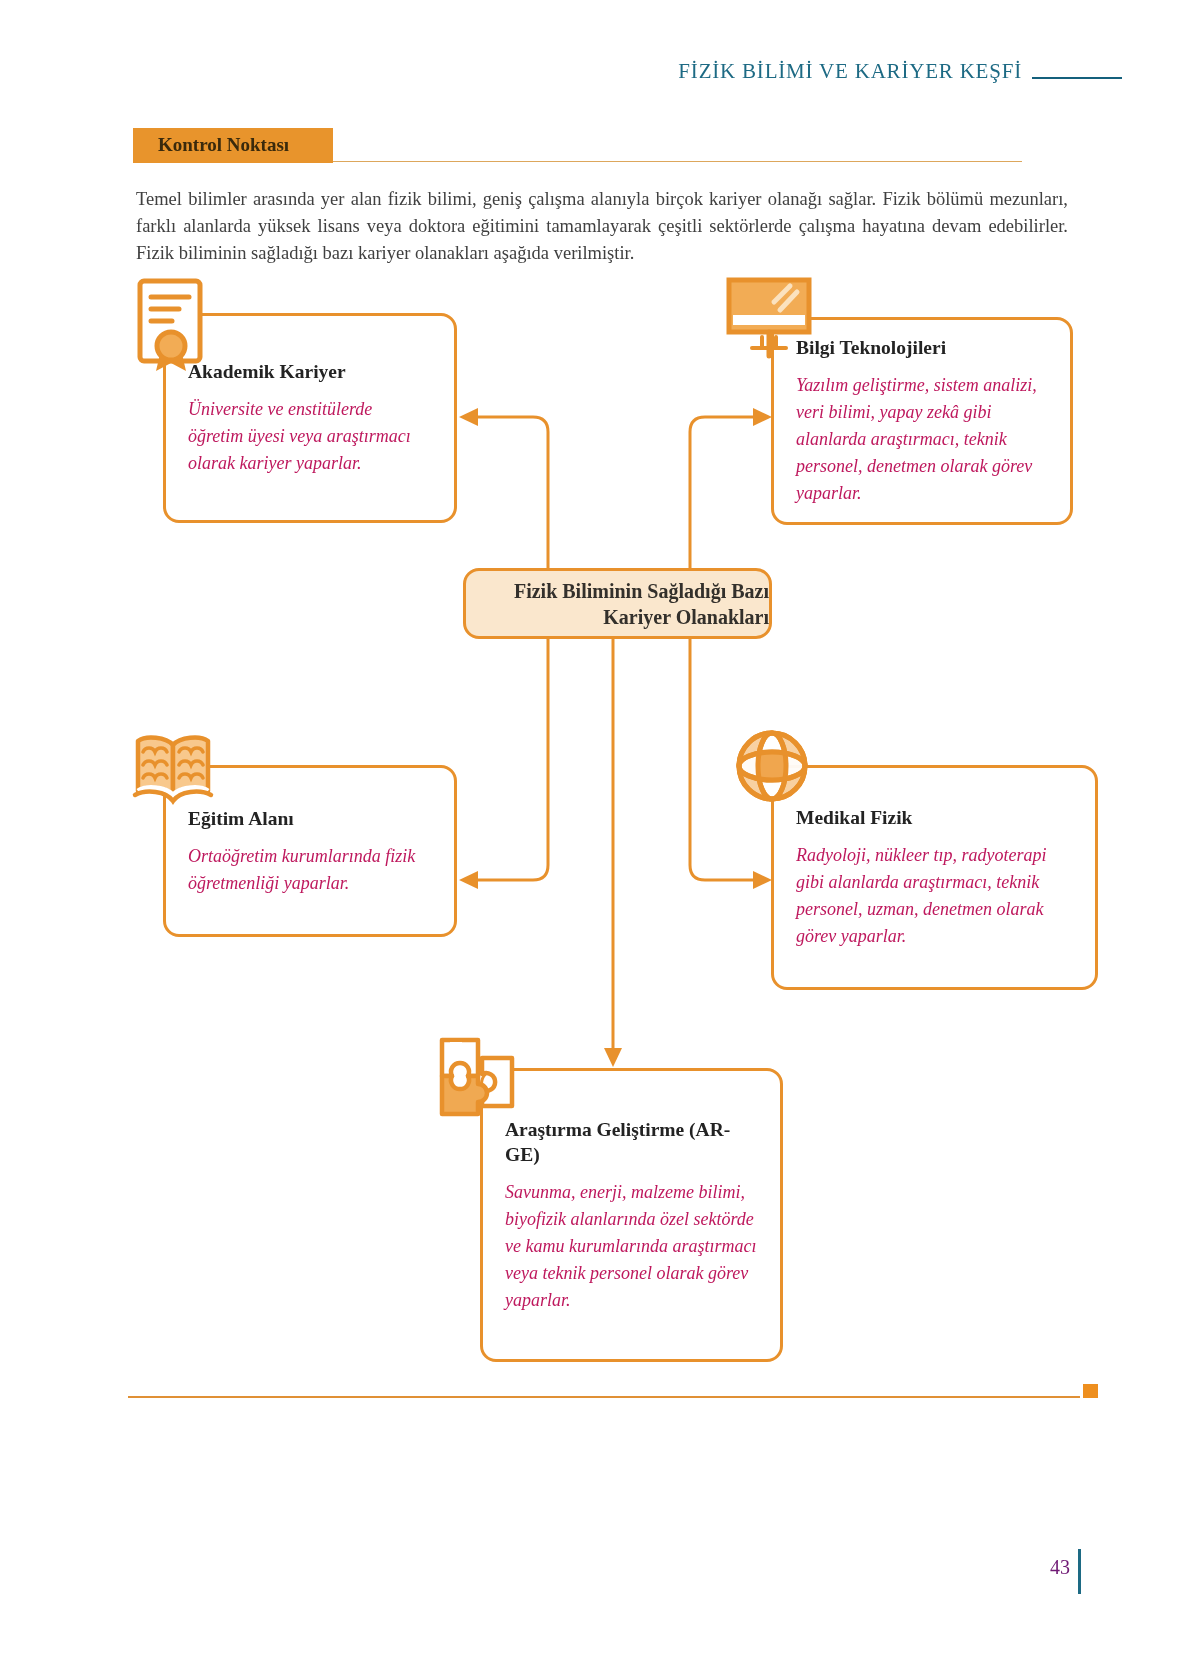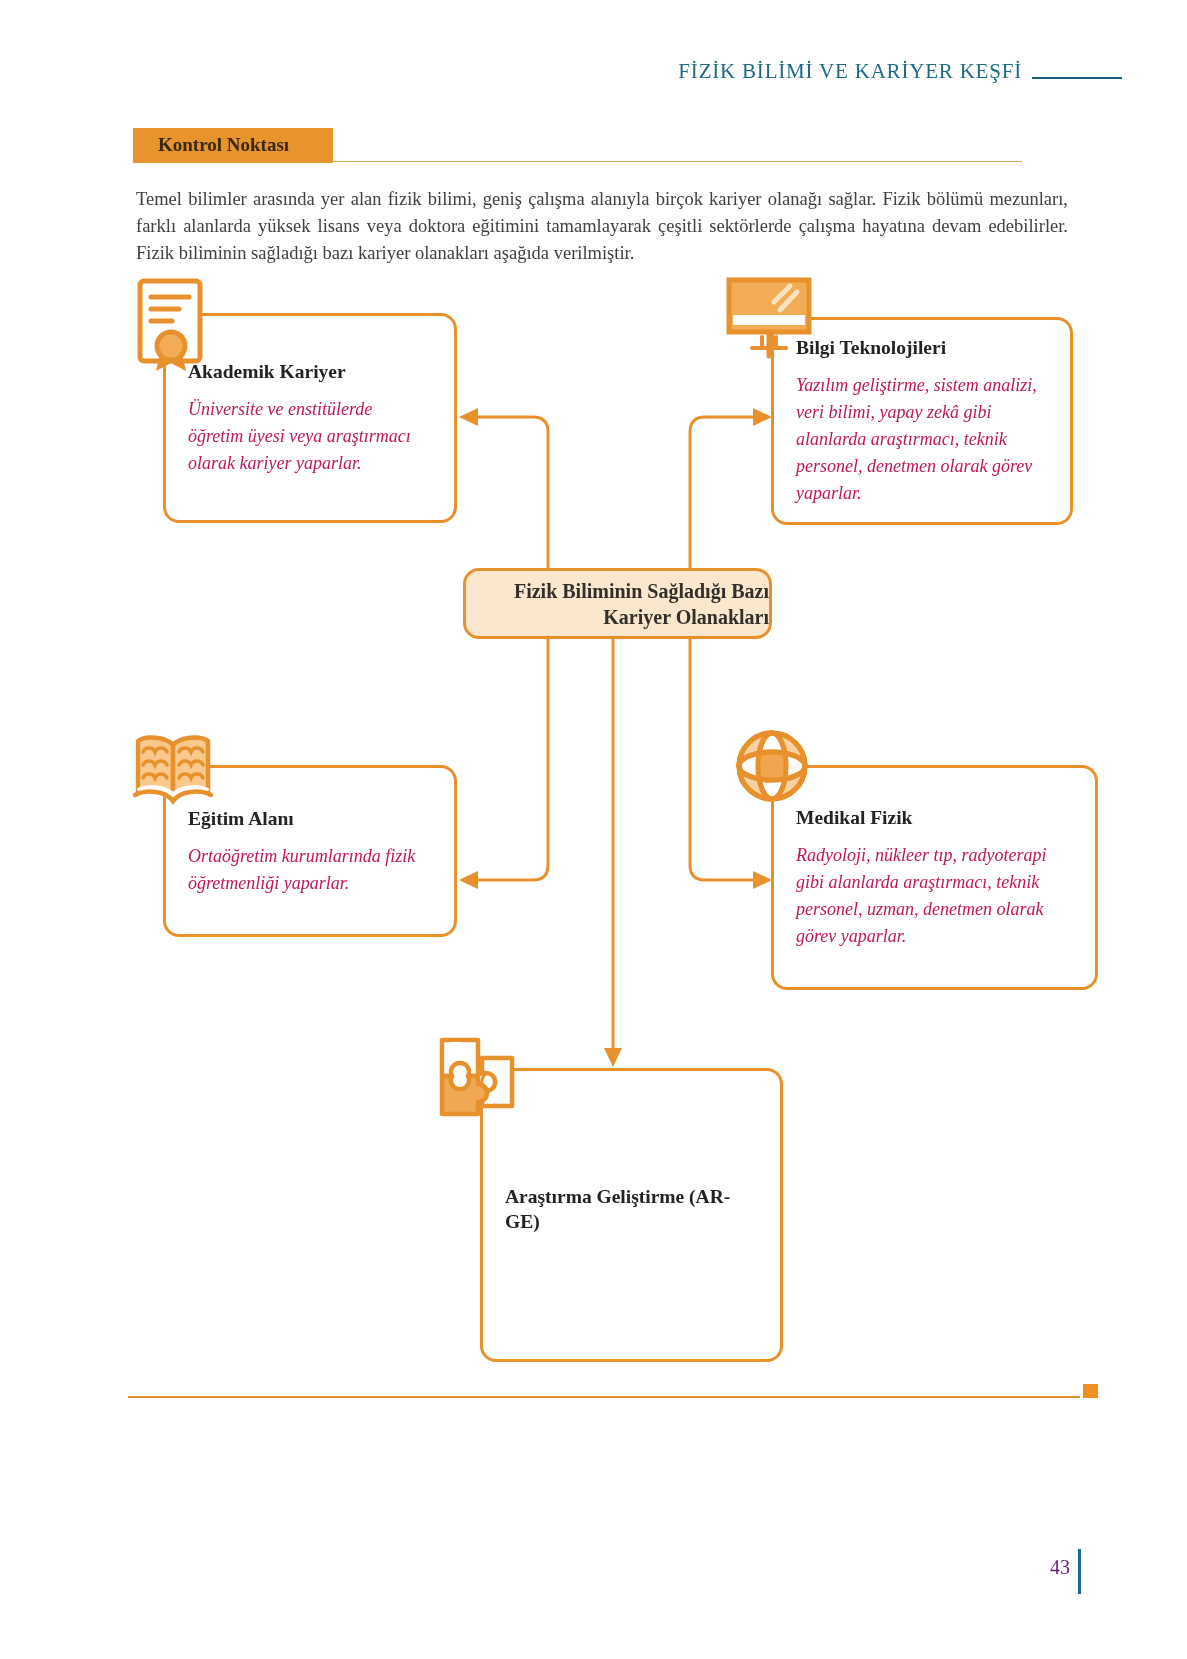--- a/index.html
+++ b/index.html
@@ -107,20 +107,21 @@
   <div class="card card-egitim">
     <p class="card-title">Eğitim Alanı</p>
     <p class="card-body">Ortaöğretim kurumlarında fizik öğretmenliği yaparlar.</p>
   </div>
   <div class="card card-medikal">
     <p class="card-title">Medikal Fizik</p>
     <p class="card-body">Radyoloji, nükleer tıp, radyoterapi gibi alanlarda araştırmacı, teknik personel, uzman, denetmen olarak görev yaparlar.</p>
   </div>
   <div class="card card-arge">
     <p class="card-title">Araştırma Geliştirme (AR-GE)</p>
+    <p class="card-body">Savunma, enerji, malzeme bilimi, biyofizik alanlarında özel sektörde ve kamu kurumlarında araştırmacı veya teknik personel olarak görev yaparlar.</p>
   </div>
 
   <svg class="icon icon-certificate" width="74" height="96" viewBox="0 0 74 96">
     <rect x="5" y="5" width="60" height="80" rx="4" fill="#ffffff" stroke="#e8912c" stroke-width="5"></rect>
     <g stroke="#e8912c" stroke-width="5" stroke-linecap="round">
       <line x1="16" y1="21" x2="54" y2="21"></line>
       <line x1="16" y1="33" x2="44" y2="33"></line>
       <line x1="16" y1="45" x2="37" y2="45"></line>
     </g>
     <path d="M25,78 L21,95 L36,87 L51,95 L47,78 Z" fill="#e8912c"></path>

